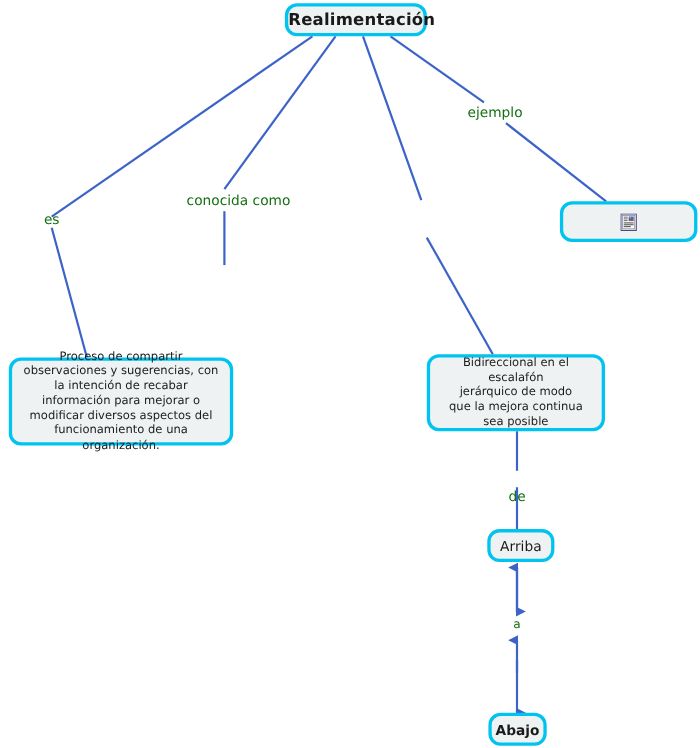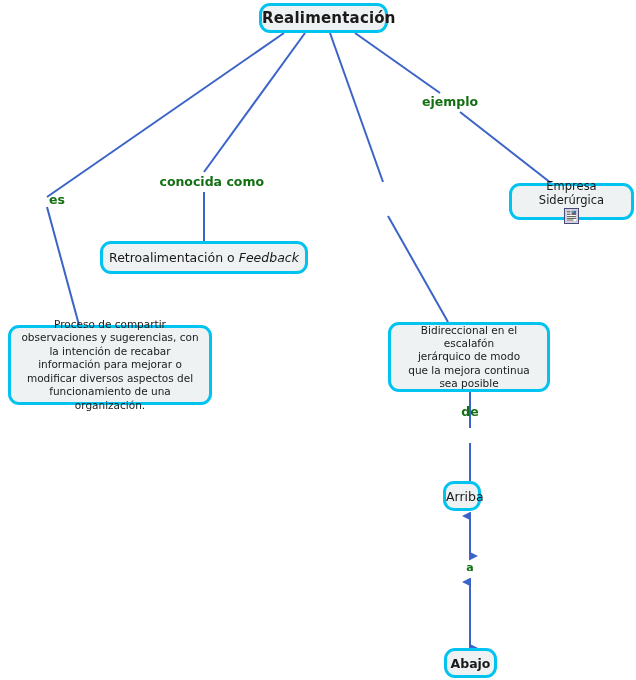--- a/index.html
+++ b/index.html
@@ -66,21 +66,21 @@
     font-size: 10.5px;
     line-height: 13.2px;
     padding: 4px 6px;
   }
   .italic-word {
     font-style: italic;
   }
   .link-label {
     position: absolute;
     color: #127012;
-    font-weight: bold;
+    font-weight: normal;
     font-size: 12.5px;
     line-height: 14px;
     text-align: center;
     white-space: pre-line;
     z-index: 8;
     background: transparent;
   }
   .link-label.sm {
     font-size: 11px;
   }
@@ -126,66 +126,62 @@
 
     <path d="M470,612 L470,582" stroke="#3b63c8" stroke-width="2" fill="none" marker-end="url(#arrow-up)"></path>
 
     <path d="M470,600 L470,648" stroke="#3b63c8" stroke-width="2" fill="none" marker-end="url(#arrow-down)"></path>
   </svg>
 
   <div class="node root" style="left:259px; top:3px; width:129px; height:30px;">
     <span class="node-text">Realimentación</span>
   </div>
 
-  <div class="node plain" style="left:100px; top:241px; width:208px; height:33px;">
-    <span class="node-text"><span>Retroalimentación o </span><span class="italic-word">Feedback</span></span>
-  </div>
 
   <div class="node multi" style="left:388px; top:322px; width:162px; height:70px;">
     <span class="node-text">Bidireccional en el escalafón
 jerárquico de modo
 que la mejora continua
 sea posible</span>
   </div>
 
   <div class="node para" style="left:8px; top:325px; width:204px; height:80px;">
     <span class="node-text">Proceso de compartir observaciones y sugerencias, con la intención de recabar información para mejorar o modificar diversos aspectos del funcionamiento de una organización.</span>
   </div>
 
   <div class="node small" style="left:509px; top:183px; width:125px; height:37px;">
-    <span class="node-text">Empresa Siderúrgica</span>
     <span class="doc-icon">
       <svg width="15" height="16" viewBox="0 0 15 16">
         <rect x="0.5" y="0.5" width="14" height="15" fill="#f4f4f4" stroke="#4a4a7a" stroke-width="1"></rect>
         <rect x="2" y="2" width="11" height="12" fill="#ffffff" stroke="#8a8aa8" stroke-width="0.7"></rect>
         <rect x="7.5" y="2.8" width="4.6" height="4.2" fill="#2f6fb5"></rect>
         <path d="M7.8 6.6 L9.2 4.3 L10.3 6 L11.1 5.2 L11.9 6.6 Z" fill="#d9462b"></path>
         <circle cx="9" cy="3.8" r="0.6" fill="#f2e14a"></circle>
         <rect x="3" y="3" width="3.6" height="0.8" fill="#555"></rect>
         <rect x="3" y="4.6" width="3.6" height="0.8" fill="#555"></rect>
         <rect x="3" y="6.2" width="3.6" height="0.8" fill="#555"></rect>
         <rect x="3" y="8.2" width="9" height="0.9" fill="#444"></rect>
         <rect x="3" y="9.9" width="9" height="0.9" fill="#444"></rect>
         <rect x="3" y="11.6" width="6.5" height="0.9" fill="#444"></rect>
       </svg>
     </span>
   </div>
 
-  <div class="node plain" style="left:443px; top:481px; width:38px; height:30px;">
+  <div class="node plain" style="left:443px; top:481px; width:61px; height:30px;">
     <span class="node-text">Arriba</span>
   </div>
 
   <div class="node plain" style="left:444px; top:648px; width:53px; height:30px;font-weight:bold;">
     <span class="node-text">Abajo</span>
   </div>
 
-  <div class="link-label" style="left:35px; top:193px; width:44px;">es</div>
+  <div class="link-label" style="left:25px; top:193px; width:44px;">es</div>
 
   <div class="link-label" style="left:144px; top:175px; width:120px;text-align:right;">conocida como</div>
 
 
   <div class="link-label" style="left:409px; top:95px; width:82px;">ejemplo</div>
 
-  <div class="link-label" style="left:450px; top:405px; width:40px;">de</div>
+  <div class="link-label" style="left:450px; top:444px; width:40px;">de</div>
 
   <div class="link-label sm" style="left:452px; top:561px; width:36px;">a</div>
 
 </div>
 
 </body></html>

